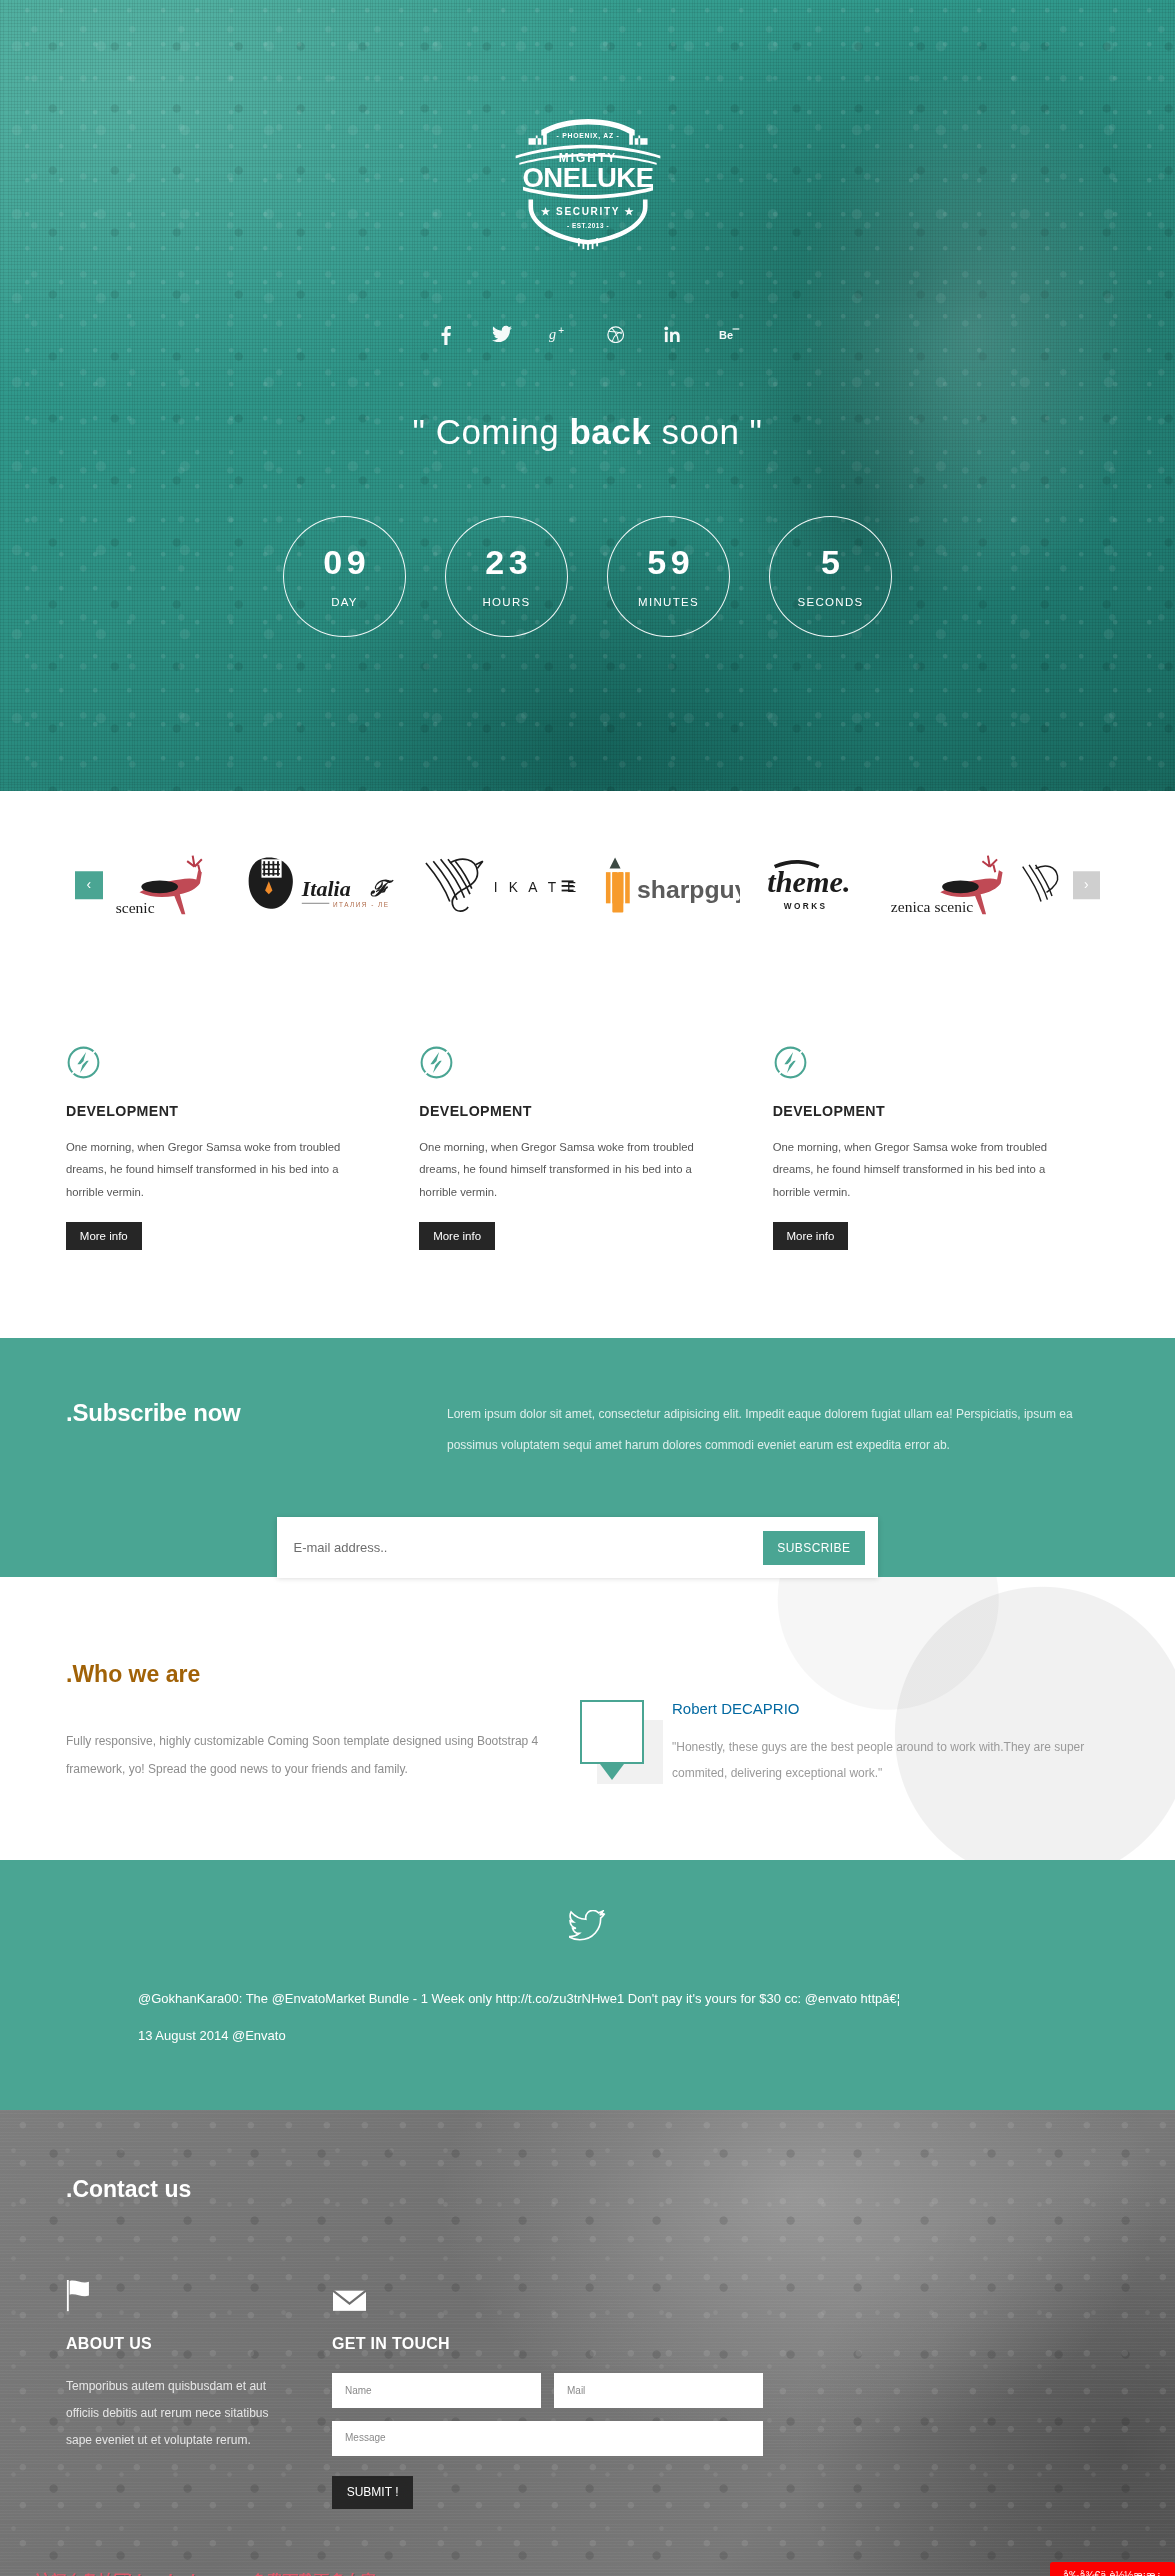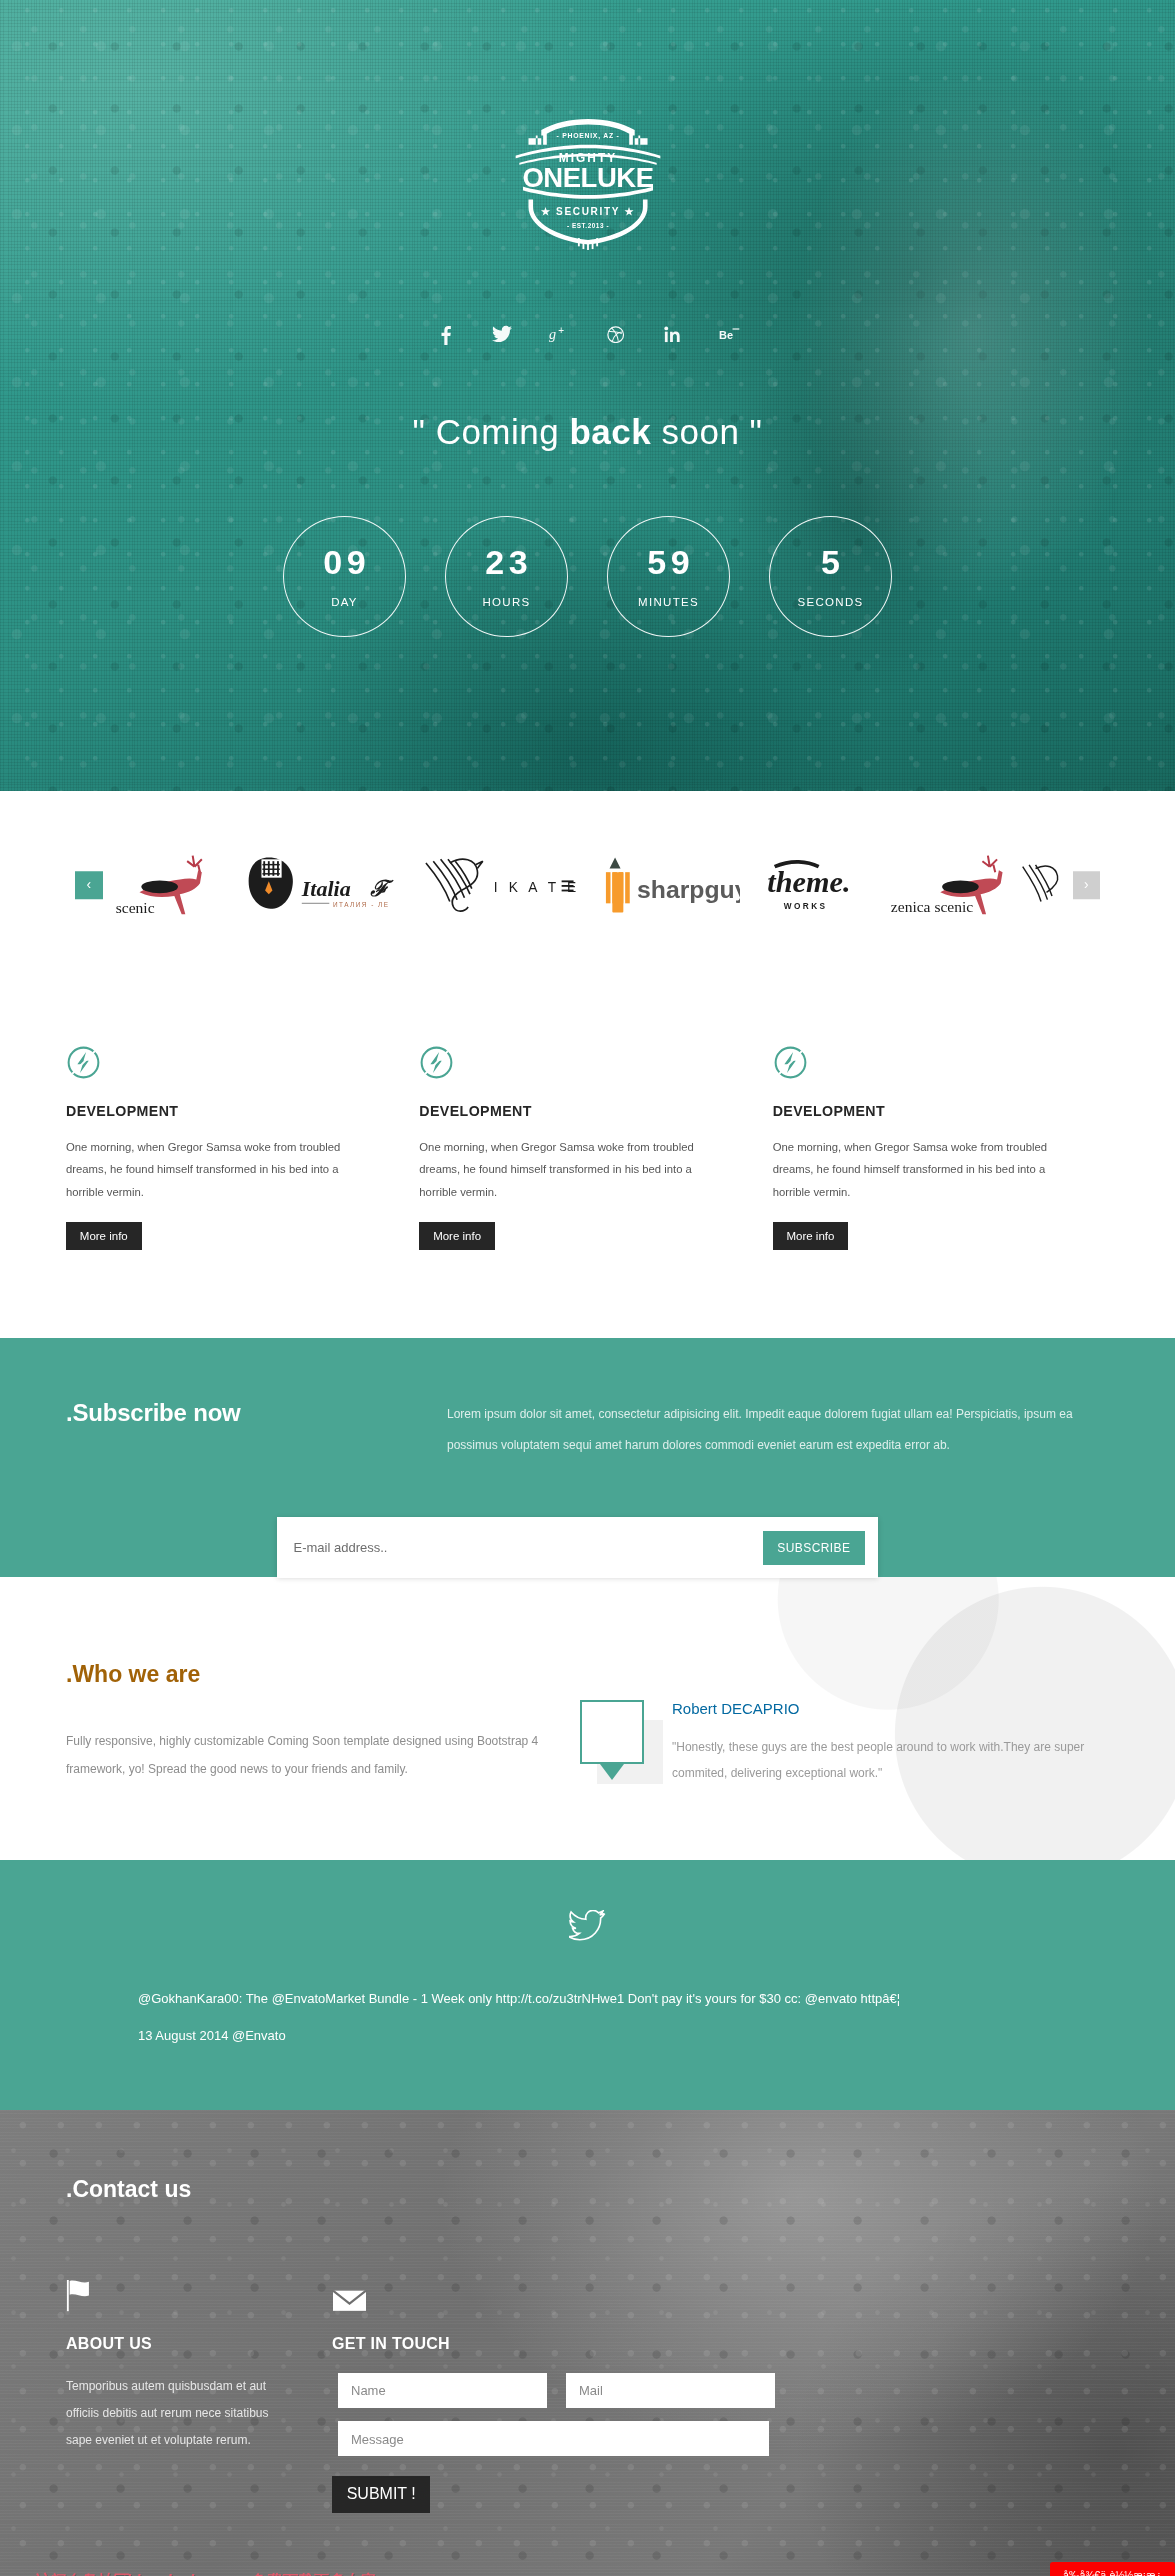--- a/index.html
+++ b/index.html
@@ -188,29 +188,29 @@
                font-family: "Liberation Sans Narrow","Liberation Sans", sans-serif; }
   .contact-cols { display: flex; }
   .ccol { width: 266px; padding-right: 37px; }
   .ccol.wide { width: 551px; padding-right: 0; }
   .cicon { height: 42px; margin-bottom: 20px; display: flex; align-items: flex-end; }
   .ctitle { color: #fff; font-size: 16px; font-weight: 700; letter-spacing: 0.3px; margin-bottom: 20px; }
   .ctext { color: #e6e6e6; font-size: 12px; line-height: 2.25; max-width: 230px; }
   .form-row { display: flex; gap: 13px; margin-bottom: 13px; }
   .contact input, .contact textarea {
     background: #fff; border: none; outline: none; font-family: inherit;
-    font-size: 13px; color: #444; padding: 11px 13px; height: 35px; margin-left: 6px;
+    font-size: 10px; color: #444; padding: 11px 13px; height: 35px;
   }
   .contact input::placeholder, .contact textarea::placeholder { color: #8a8a8a; }
   .f-name { width: 209px; }
   .f-mail { width: 209px; }
   .f-msg { width: 431px; height: 35px; resize: none; }
   .submit-btn {
     background: #262626; color: #fff; border: none; font-family: inherit;
-    font-size: 16px; padding: 9.2px 14.7px; margin-top: 7.3px; cursor: pointer;
+    font-size: 12px; padding: 9.2px 14.7px; margin-top: 7.3px; cursor: pointer;
   }
   .redbadge {
     position: absolute; right: 0px; bottom: 11px; background: #fc0000; color: #fff;
     font-size: 10.6px; padding: 6.4px 13px; z-index: 8; border-radius: 2.8px; white-space: nowrap;
   }
   .watermark {
     position: absolute; left: 33px; bottom: 5.5px; z-index: 8;
     color: #e8566a; font-size: 15.6px; font-weight: 700; font-style: italic;
     text-shadow: 0.9px 0.9px 0 rgba(0,0,0,.25); white-space: nowrap; opacity: .92;
   }

